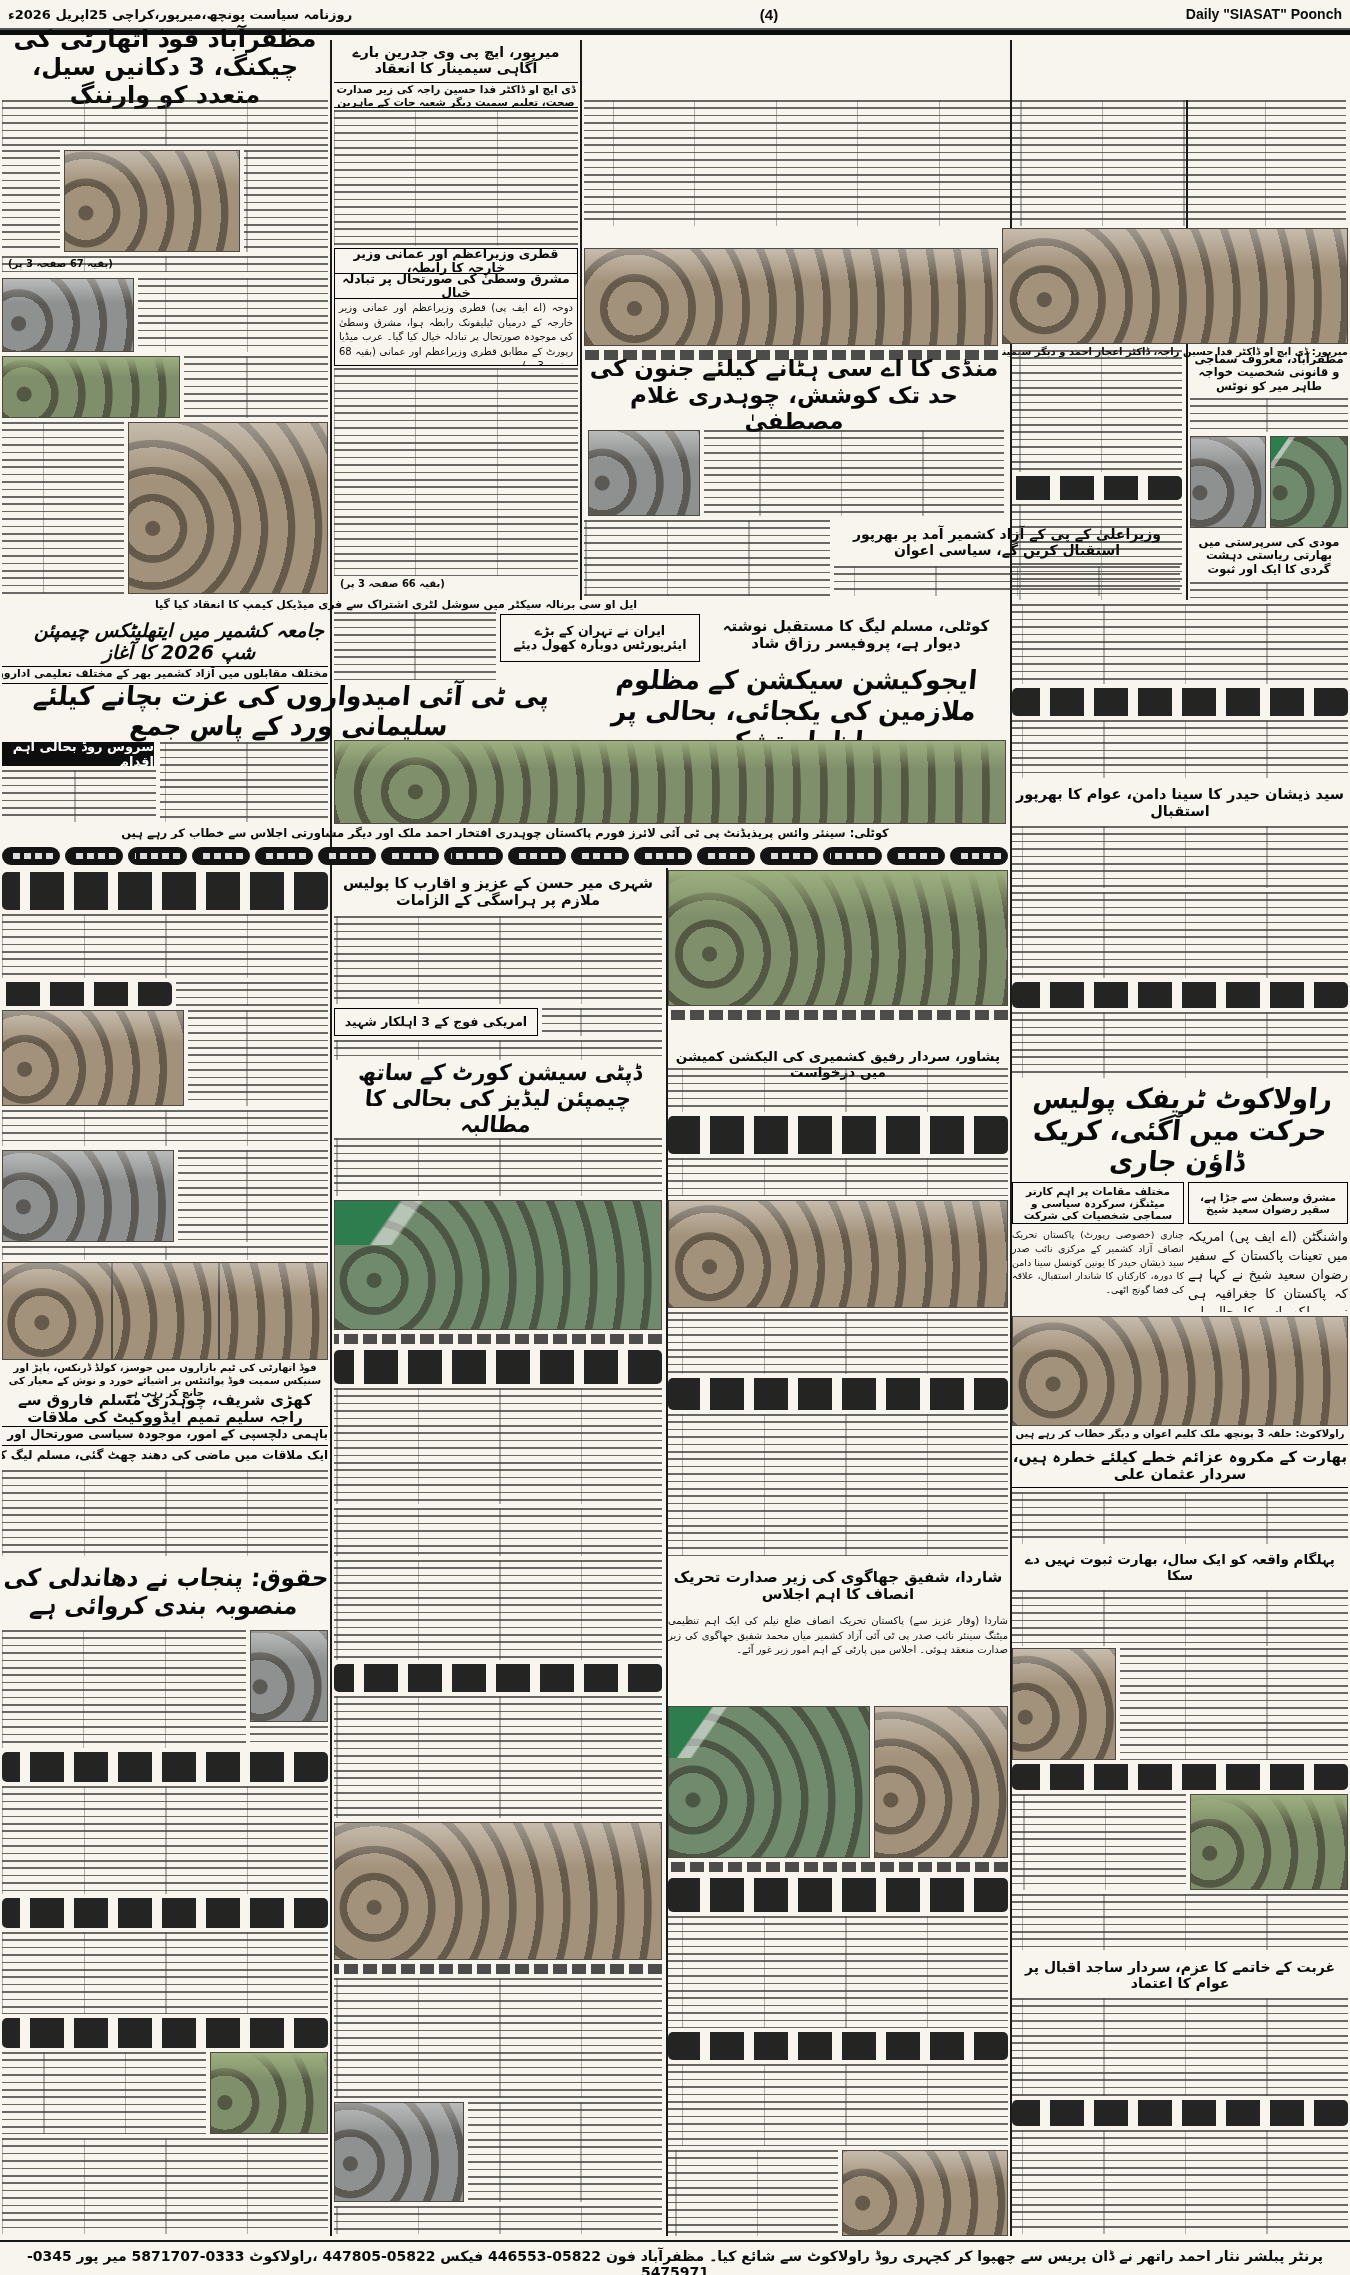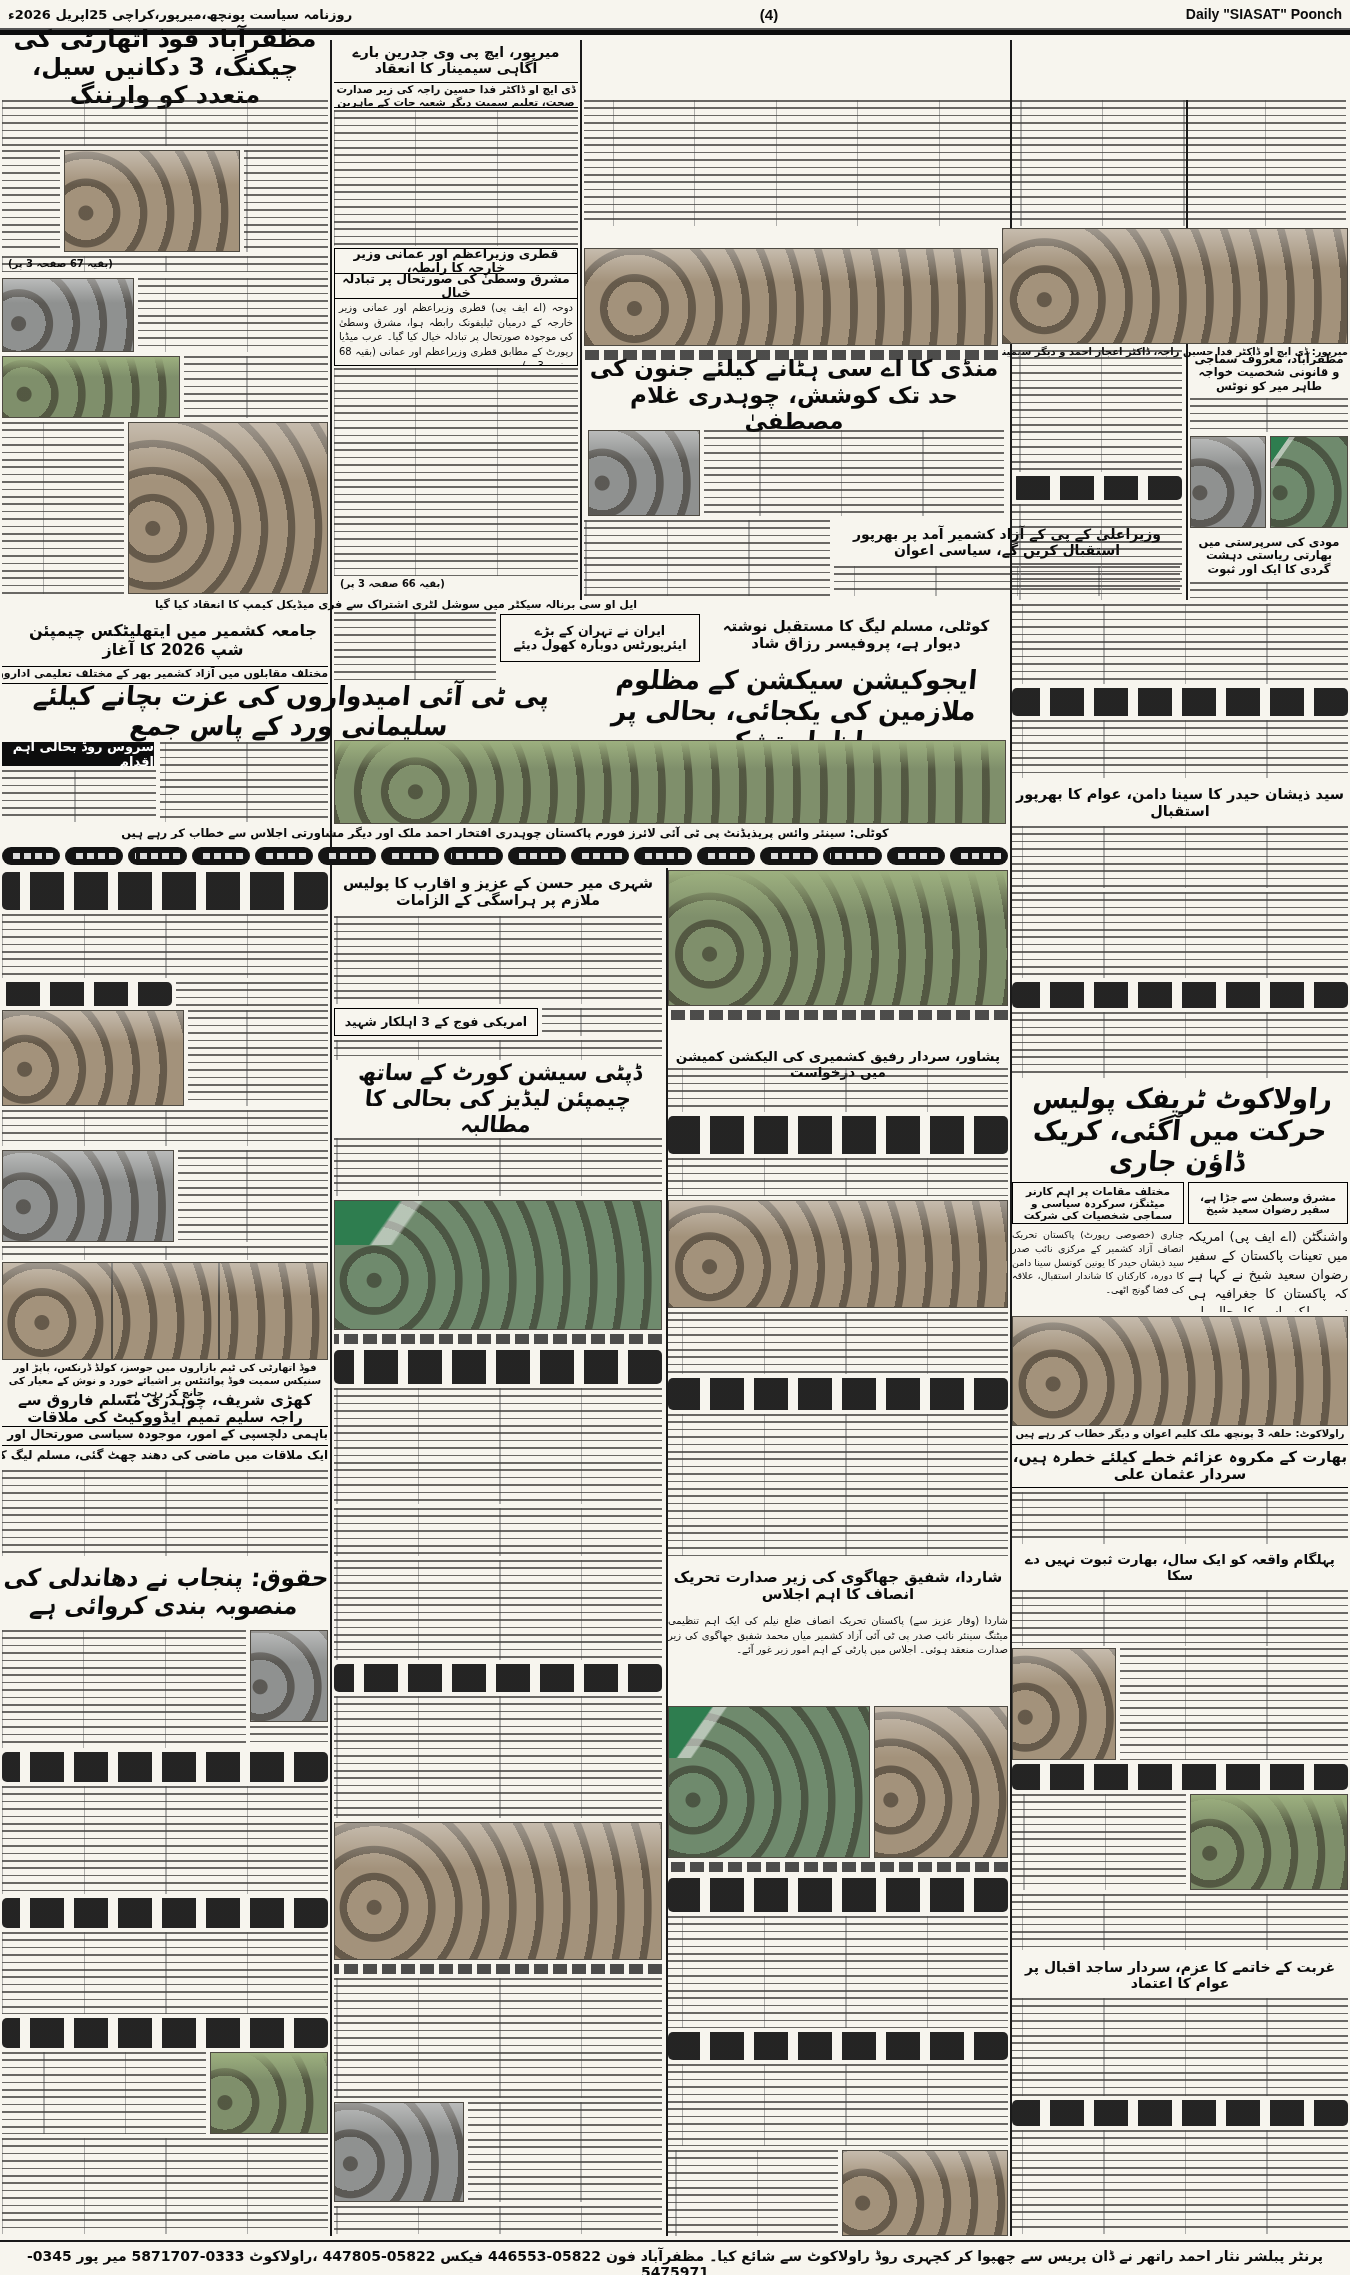--- a/index.html
+++ b/index.html
@@ -71,21 +71,21 @@
   <div class="abs tfill" style="left:2px;top:256px;width:326px;height:16px;"></div>
   <div class="abs tail" style="left:8px;top:258px;">(بقیہ 67 صفحہ 3 پر)</div>
   <div class="abs ph cool" style="left:2px;top:278px;width:132px;height:74px;"></div>
   <div class="abs tfill" style="left:138px;top:278px;width:190px;height:74px;"></div>
   <div class="abs ph green" style="left:2px;top:356px;width:178px;height:62px;"></div>
   <div class="abs tfill" style="left:184px;top:356px;width:144px;height:62px;"></div>
   <div class="abs tfill" style="left:2px;top:422px;width:122px;height:172px;"></div>
   <div class="abs ph warm" style="left:128px;top:422px;width:200px;height:172px;"></div>
 
   <div class="abs cap" style="left:2px;top:598px;width:788px;">ایل او سی برنالہ سیکٹر میں سوشل لٹری اشتراک سے فری میڈیکل کیمپ کا انعقاد کیا گیا</div>
-  <div class="abs hl" style="left:10px;top:618px;width:326px;height:46px;font-size:16px;">جامعہ کشمیر میں ایتھلیٹکس چیمپئن شپ 2026 کا آغاز</div>
+  <div class="abs hl" style="left:16px;top:618px;width:326px;height:46px;font-size:19px;font-style:italic;">جامعہ کشمیر میں ایتھلیٹکس چیمپئن شپ 2026 کا آغاز</div>
   <div class="abs bxtb cap" style="left:2px;top:666px;width:326px;height:18px;font-size:11px;">مختلف مقابلوں میں آزاد کشمیر بھر کے مختلف تعلیمی اداروں کے ایتھلیٹس حصہ لے رہے ہیں</div>
   <div class="abs hl skew" style="left:2px;top:686px;width:576px;height:50px;font-size:25px;">پی ٹی آئی امیدواروں کی عزت بچانے کیلئے سلیمانی ورد کے پاس جمع</div>
 
   <div class="abs wob" style="left:2px;top:742px;width:152px;height:24px;font-size:13px;">سروس روڈ بحالی اہم اقدام</div>
   <div class="abs tfill" style="left:160px;top:742px;width:168px;height:80px;"></div>
   <div class="abs tfill" style="left:2px;top:770px;width:154px;height:52px;"></div>
 
   <div class="abs cap" style="left:2px;top:826px;width:1006px;font-size:11.5px;">کوٹلی: سینئر وائس پریذیڈنٹ پی ٹی آئی لائرز فورم پاکستان چوہدری افتخار احمد ملک اور دیگر مشاورتی اجلاس سے خطاب کر رہے ہیں</div>
   <div class="abs chips" style="left:2px;top:846px;width:1006px;height:20px;">
     <div class="chip"></div>

